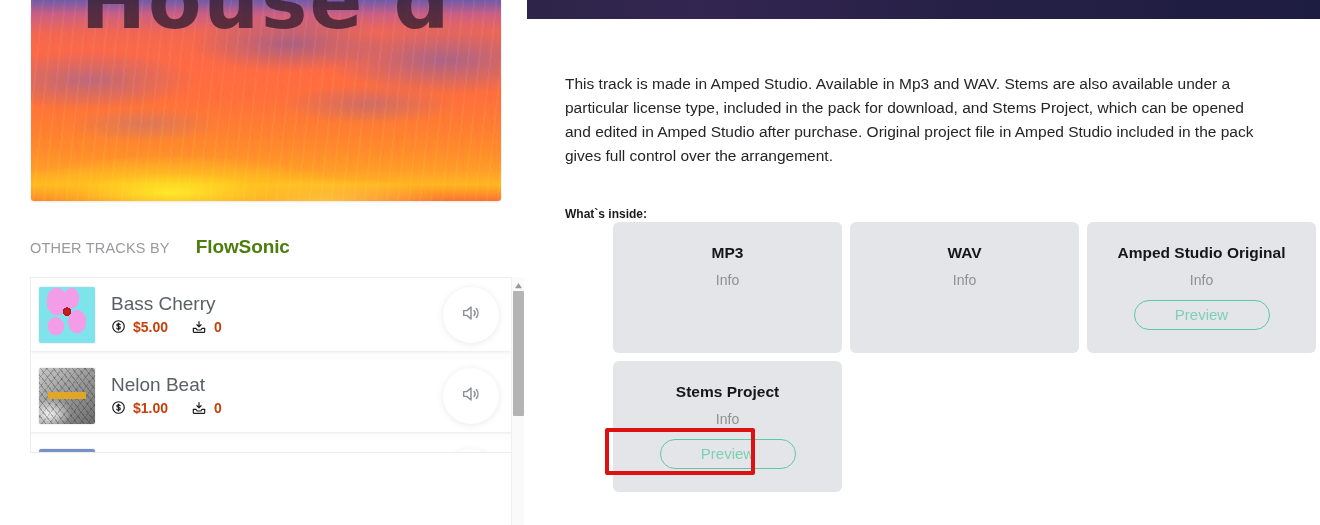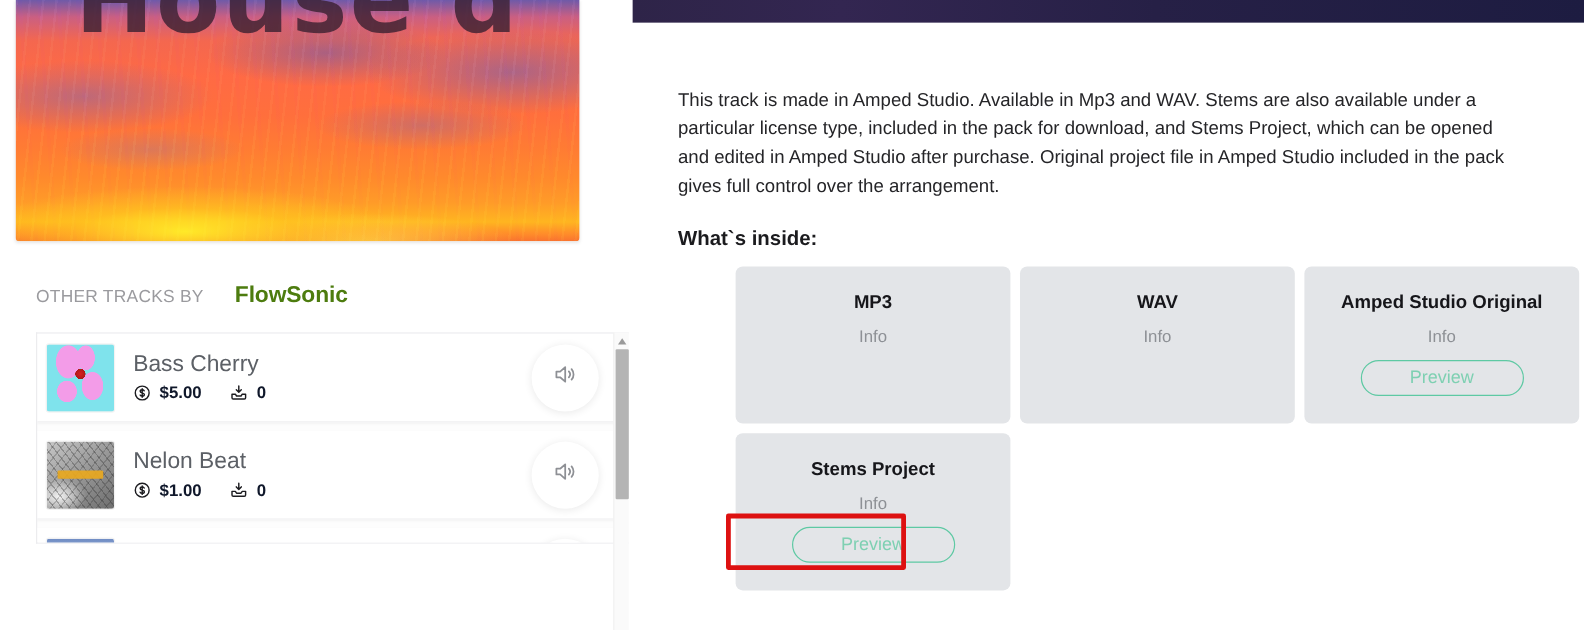--- a/index.html
+++ b/index.html
@@ -51,21 +51,21 @@
   .left-col {
     position: absolute;
     left: 0; top: 0;
     width: 527px; height: 525px;
     background: #ffffff;
   }
 
   
   .artwork {
     position: absolute;
-    left: 13px; top: 0px;
+    left: 31px; top: 0px;
     width: 470px; height: 201px;
     overflow: hidden;
     background: #f7f7f8;
     border-radius: 0 0 3px 3px;
     box-shadow: 0 1px 3px rgba(0,0,0,.10);
   }
   .art-sky {
     position: absolute;
     left: 0; top: 0;
     width: 100%; height: 100%;
@@ -212,25 +212,25 @@
     min-width: 0;
   }
   .track-title {
     font-size: 19px;
     color: #5c6066;
     line-height: 1.05;
     white-space: nowrap;
   }
   .track-meta {
     display: flex;
-    align-items: flex-end;
+    align-items: flex-start;
     gap: 7px;
     font-size: 14px;
     font-weight: bold;
-    color: #0f172a;
+    color: #c2410c;
   }
   .track-meta .gap { width: 9px; }
   .meta-icon { display: inline-flex; align-items: center; }
 
   .play-btn {
     position: absolute;
     right: 14px; top: 50%;
     transform: translateY(-50%);
     width: 56px; height: 56px;
     border-radius: 50%;
@@ -273,22 +273,22 @@
   .desc {
     position: absolute;
     left: 38px; top: 53px;
     width: 700px;
     font-size: 15.5px;
     line-height: 24px;
     color: #252528;
   }
   .whats-inside {
     position: absolute;
-    left: 38px; top: 170px;
-    font-size: 17px;
+    left: 38px; top: 188px;
+    font-size: 12px;
     font-weight: bold;
     color: #1b1b1e;
   }
 
   .cards {
     position: absolute;
     left: 38px; top: 203px;
     width: 715px;
     display: flex;
     flex-wrap: wrap;

